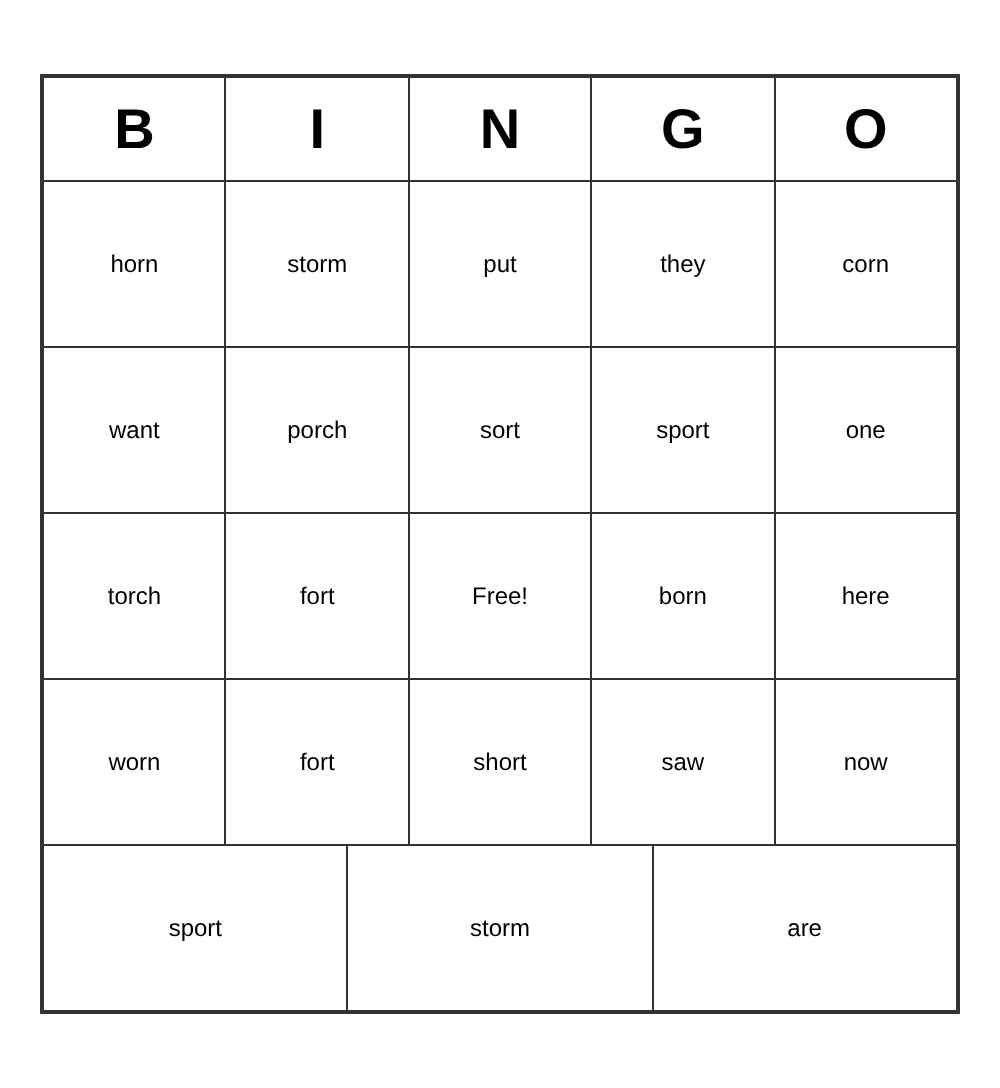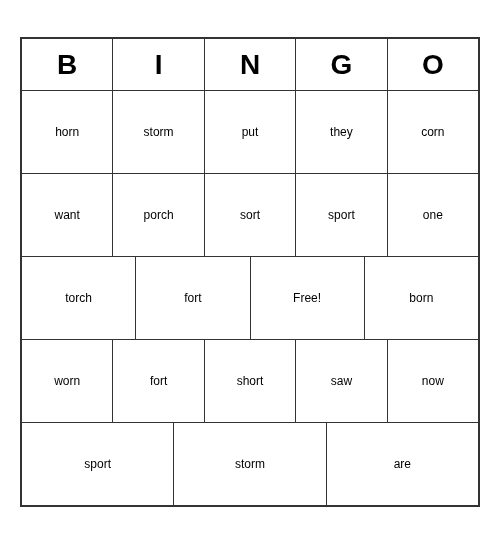--- a/index.html
+++ b/index.html
@@ -83,20 +83,21 @@
       <div class="bingo-cell">porch</div>
       <div class="bingo-cell">sort</div>
       <div class="bingo-cell">sport</div>
       <div class="bingo-cell">one</div>
     </div>
     <div class="bingo-row">
       <div class="bingo-cell">torch</div>
       <div class="bingo-cell">fort</div>
       <div class="bingo-cell">Free!</div>
       <div class="bingo-cell">born</div>
+      <div class="bingo-cell">here</div>
     </div>
     <div class="bingo-row">
       <div class="bingo-cell">worn</div>
       <div class="bingo-cell">fort</div>
       <div class="bingo-cell">short</div>
       <div class="bingo-cell">saw</div>
       <div class="bingo-cell">now</div>
     </div>
     <div class="bingo-row">
       <div class="bingo-cell">sport</div>

